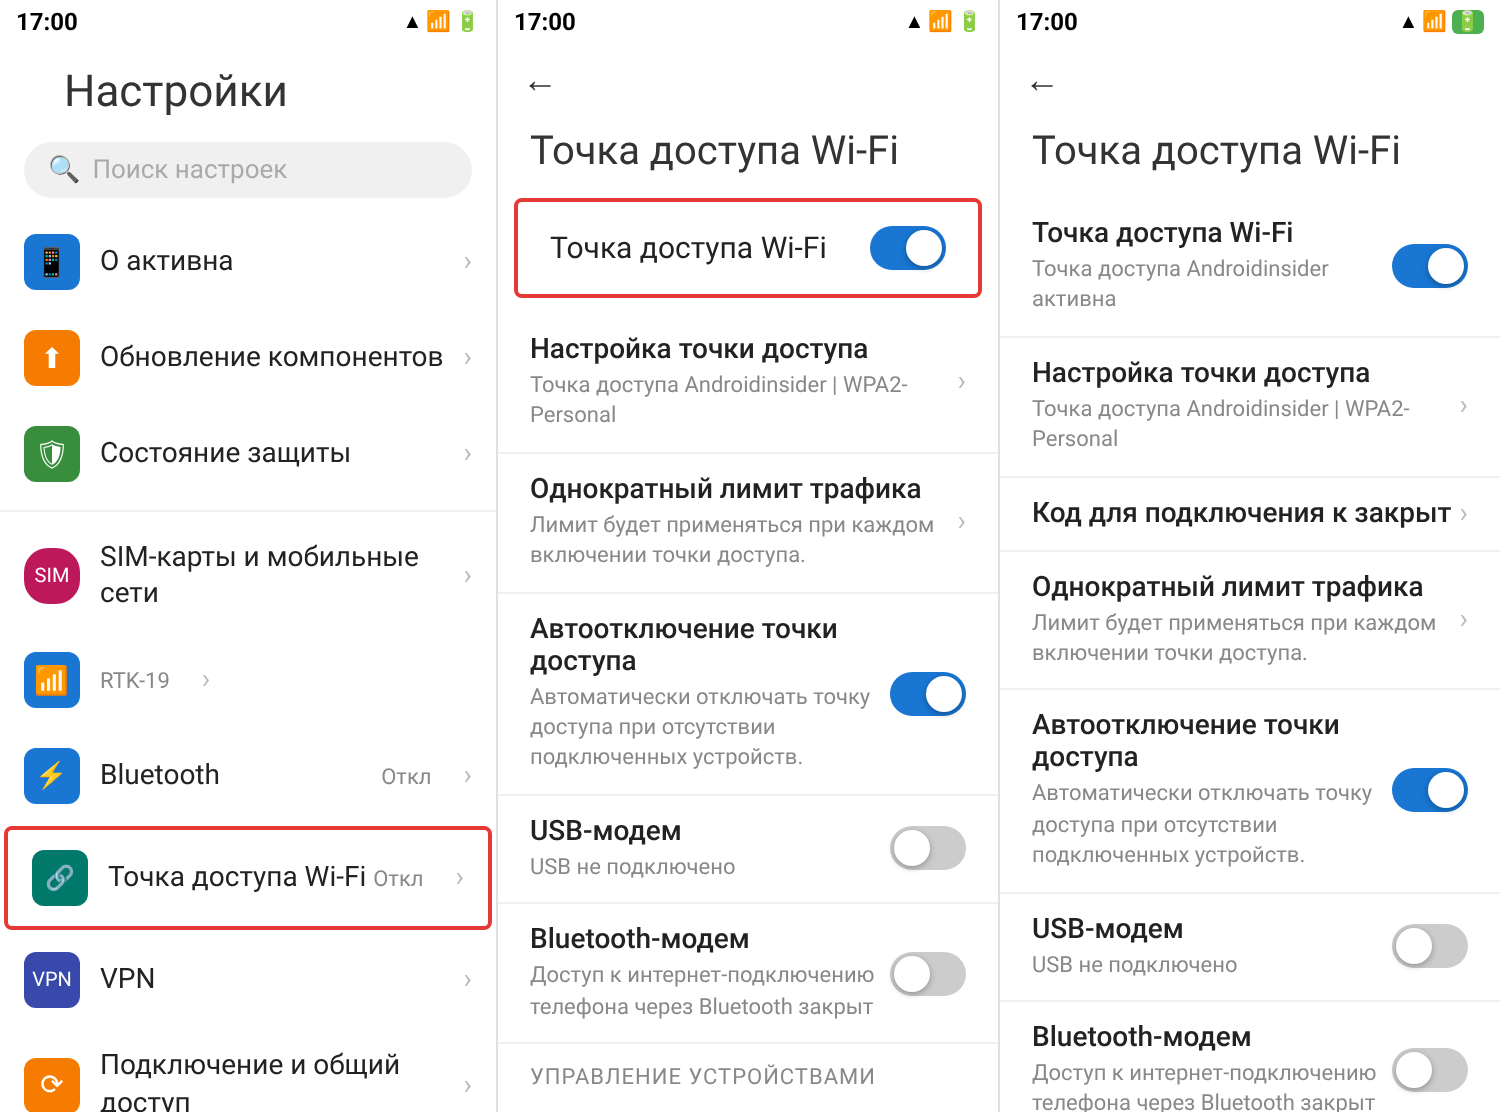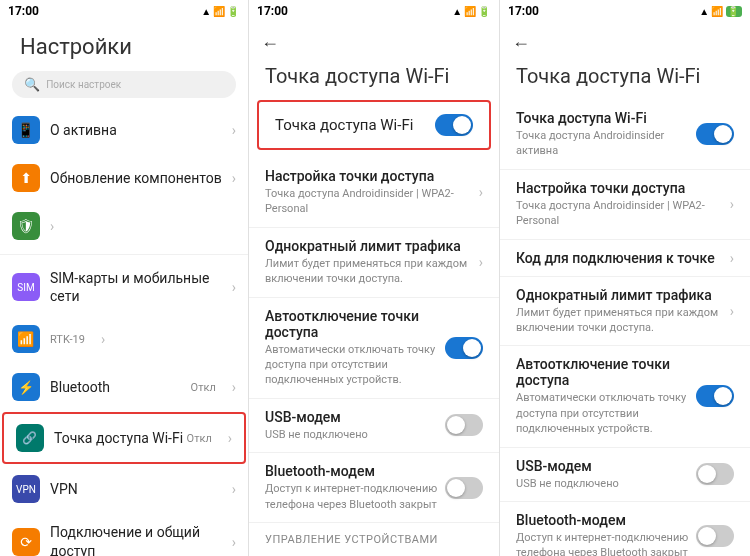--- a/index.html
+++ b/index.html
@@ -34,40 +34,40 @@
       padding: 0 8px;
       font-size: 11px;
       font-weight: bold;
       flex-shrink: 0;
     }
     .status-bar .time { font-size: 12px; font-weight: bold; }
     .status-icons { display: flex; align-items: center; gap: 2px; font-size: 10px; }
 
     
     .panel-title {
-      padding: 12px 20px 8px;
+      padding: 12px 32px 8px;
       font-size: 22px;
       font-weight: 400;
       color: #333;
       flex-shrink: 0;
     }
 
     
     .search-bar {
       margin: 4px 12px 8px;
       background: #f0f0f0;
       border-radius: 20px;
       padding: 6px 12px;
       display: flex;
       align-items: center;
       gap: 6px;
       flex-shrink: 0;
     }
     .search-icon-svg { color: #999; font-size: 13px; }
-    .search-placeholder { color: #aaa; font-size: 10px; }
+    .search-placeholder { color: #aaa; font-size: 13px; }
 
     
     .settings-list { overflow-y: auto; flex: 1; }
 
     .settings-item {
       display: flex;
       align-items: center;
       padding: 10px 12px;
       cursor: pointer;
       position: relative;
@@ -88,21 +88,21 @@
       justify-content: center;
       margin-right: 10px;
       flex-shrink: 0;
       font-size: 14px;
       color: #fff;
     }
 
     .icon-blue { background: #1976d2; }
     .icon-orange { background: #f57c00; }
     .icon-green { background: #388e3c; }
-    .icon-yellow { background: #8b5cf6; }
+    .icon-yellow { background: #be185d; border-radius: 12px; }
     .icon-teal { background: #00796b; }
     .icon-indigo { background: #3949ab; }
 
     .item-text { flex: 1; }
     .item-title { font-size: 14px; color: #222; line-height: 1.3; }
     .item-subtitle { font-size: 11px; color: #888; margin-top: 1px; }
     .item-badge { font-size: 11px; color: #888; margin-right: 16px; }
 
     .chevron {
       color: #bbb;
@@ -238,20 +238,23 @@
     <div class="settings-item">
       <div class="item-icon icon-orange">⬆</div>
       <div class="item-text">
         <div class="item-title">Обновление компонентов</div>
       </div>
       <span class="chevron">›</span>
     </div>
 
     <div class="settings-item">
       <div class="item-icon icon-green">🛡</div>
+      <div class="item-text">
+        <div class="item-title">Состояние защиты</div>
+      </div>
       <span class="chevron">›</span>
     </div>
 
     <div class="divider"></div>
 
     <div class="settings-item">
       <div class="item-icon icon-yellow" style="font-size:10px;">SIM</div>
       <div class="item-text">
         <div class="item-title">SIM-карты и мобильные сети</div>
       </div>
@@ -417,21 +420,21 @@
         <div class="sub-item-title">Настройка точки доступа</div>
         <div class="sub-item-subtitle">Точка доступа Androidinsider | WPA2-Personal</div>
       </div>
       <div class="sub-item-right">
         <span class="chevron">›</span>
       </div>
     </div>
 
     <div class="sub-item">
       <div class="sub-item-left">
-        <div class="sub-item-title">Код для подключения к точке</div>
+        <div class="sub-item-title">Код для подключения к закрыт</div>
       </div>
       <div class="sub-item-right">
         <span class="chevron">›</span>
       </div>
     </div>
 
     <div class="sub-item">
       <div class="sub-item-left">
         <div class="sub-item-title">Однократный лимит трафика</div>
         <div class="sub-item-subtitle">Лимит будет применяться при каждом включении точки доступа.</div>

